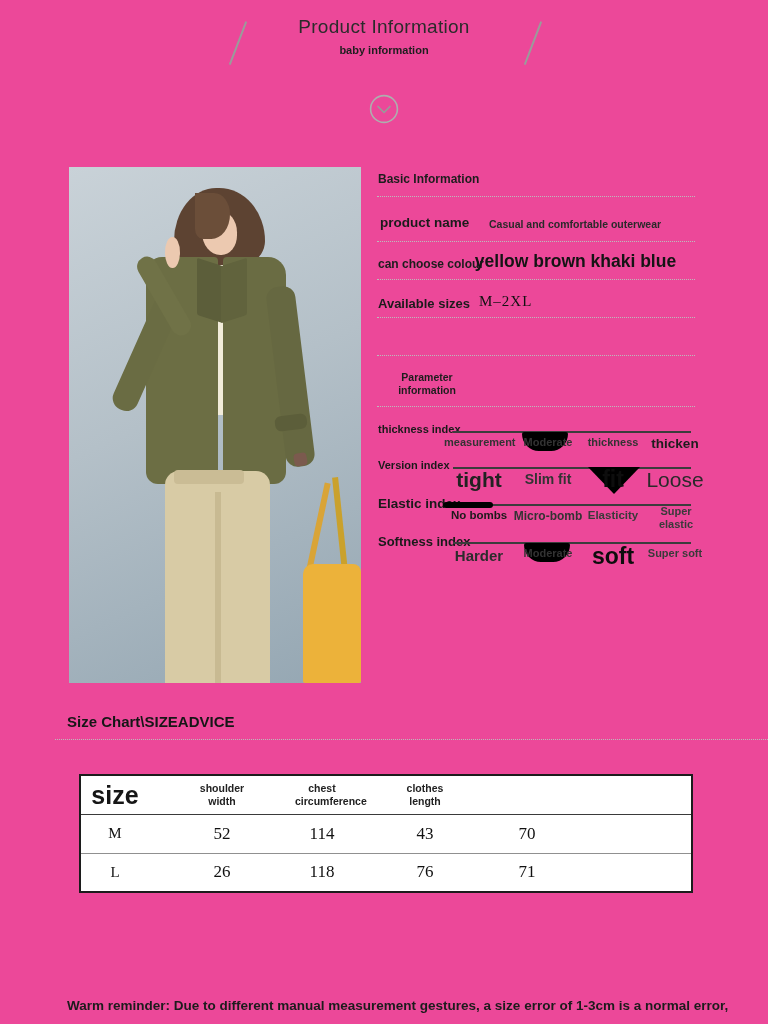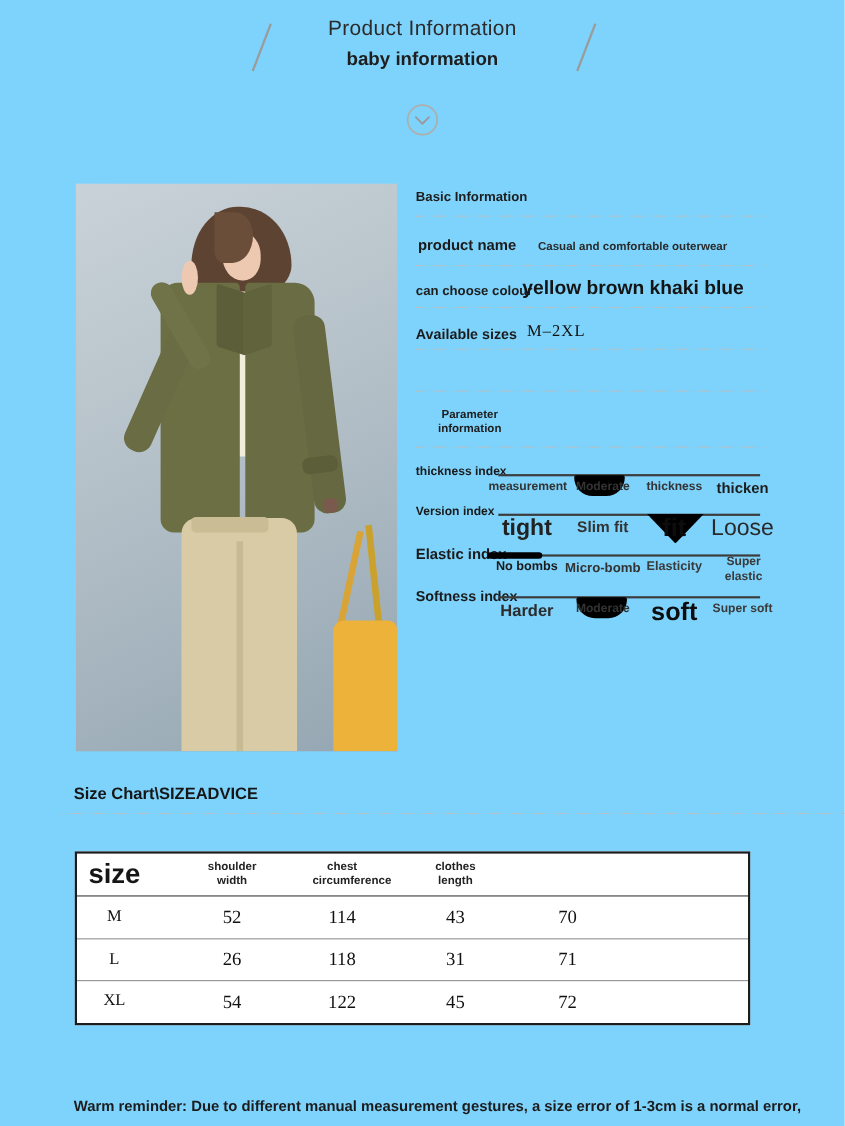--- a/index.html
+++ b/index.html
@@ -1,23 +1,23 @@
 <!DOCTYPE html>
 <html><head>
 <meta charset="utf-8">
 <style>
   html,body{margin:0;padding:0;background:#fff;}
-  #page{position:relative;width:768px;height:1024px;background:#7dd3fc;overflow:hidden;
+  #page{position:relative;width:768px;height:1024px;background:#ec4899;overflow:hidden;
         font-family:"Liberation Sans",sans-serif;color:#222;}
 
   
   .hdr-title{position:absolute;left:0;top:16px;width:768px;text-align:center;
              font-size:19px;font-weight:500;color:#2b2b2b;letter-spacing:.3px;}
   .hdr-sub{position:absolute;left:0;top:44px;width:768px;text-align:center;
-           font-size:17px;font-weight:700;color:#1e1e1e;}
+           font-size:11px;font-weight:700;color:#1e1e1e;}
   .slash{position:absolute;top:20px;width:1.6px;height:46px;background:#9b9b9b;transform:rotate(21deg);}
   .slash-l{left:237px;} .slash-r{left:532px;}
   .chev{position:absolute;left:369px;top:94px;width:30px;height:30px;cursor:pointer;}
 
   
   .photo{position:absolute;left:69px;top:167px;width:292px;height:516px;overflow:hidden;
          background:linear-gradient(155deg,#c9d2d8 0%,#b4c0c8 45%,#94a6b2 100%);}
   .photo *{position:absolute;}
   .hair{left:36%;top:4%;width:31%;height:17%;background:#5d4332;
         border-radius:48% 52% 58% 42% / 62% 62% 40% 40%;}
@@ -79,21 +79,21 @@
   .pr3 .o4{color:#3a3a3a;}
   .ind-bowl{position:absolute;width:46px;height:19px;top:13px;background:#000;border-radius:3px 3px 24px 24px;}
   .pr0 .ind-bowl{left:147px;} .pr3 .ind-bowl{left:149px;}
   .ind-tri{position:absolute;width:52px;height:27px;top:12px;left:213px;background:#000;
            clip-path:polygon(0 0,100% 0,50% 100%);}
   .ind-bar{position:absolute;width:50px;height:6px;top:10px;left:68px;background:#000;border-radius:3px;}
 
   
   .sc-head{position:absolute;left:67px;top:713px;font-size:15px;font-weight:700;color:#161616;}
   .sc-dot{left:55px;width:713px;}
-  .stable{position:absolute;left:68px;top:774px;width:610px;border:2px solid #1c1c1c;background:#fff;}
+  .stable{position:absolute;left:79px;top:774px;width:610px;border:2px solid #1c1c1c;background:#fff;}
   .t-row{display:grid;grid-template-columns:68px 146px 54px 152px 52px auto;align-items:center;
          height:37.5px;border-bottom:1px solid #909090;}
   .t-row:last-child{border-bottom:none;}
   .t-head{height:38px;border-bottom:1.6px solid #3a3a3a;}
   .tc{text-align:center;overflow:visible;white-space:nowrap;
       font-family:"Liberation Serif",serif;font-size:17px;color:#111;}
   .tc-size{font-family:"Liberation Serif",serif;font-size:15px;}
   .hd-size{font-family:"Liberation Sans",sans-serif;font-size:25px;font-weight:700;color:#161616;}
   .hd-two{font-family:"Liberation Sans",sans-serif;font-size:10.5px;font-weight:700;
           line-height:13px;color:#222;}
@@ -227,29 +227,21 @@
       <div class="tc">52</div>
       <div class="tc">114</div>
       <div class="tc">43</div>
       <div class="tc">70</div>
       <div class="tc"></div>
     </div>
     <div class="t-row">
       <div class="tc tc-size">L</div>
       <div class="tc">26</div>
       <div class="tc">118</div>
-      <div class="tc">31</div>
+      <div class="tc">76</div>
       <div class="tc">71</div>
       <div class="tc"></div>
     </div>
-    <div class="t-row">
-      <div class="tc tc-size">XL</div>
-      <div class="tc">54</div>
-      <div class="tc">122</div>
-      <div class="tc">45</div>
-      <div class="tc">72</div>
-      <div class="tc"></div>
-    </div>
   </div>
 
   <div class="warm">Warm reminder: Due to different manual measurement gestures, a size error of 1-3cm is a normal error,</div>
 
 </div>
 
 </body></html>

